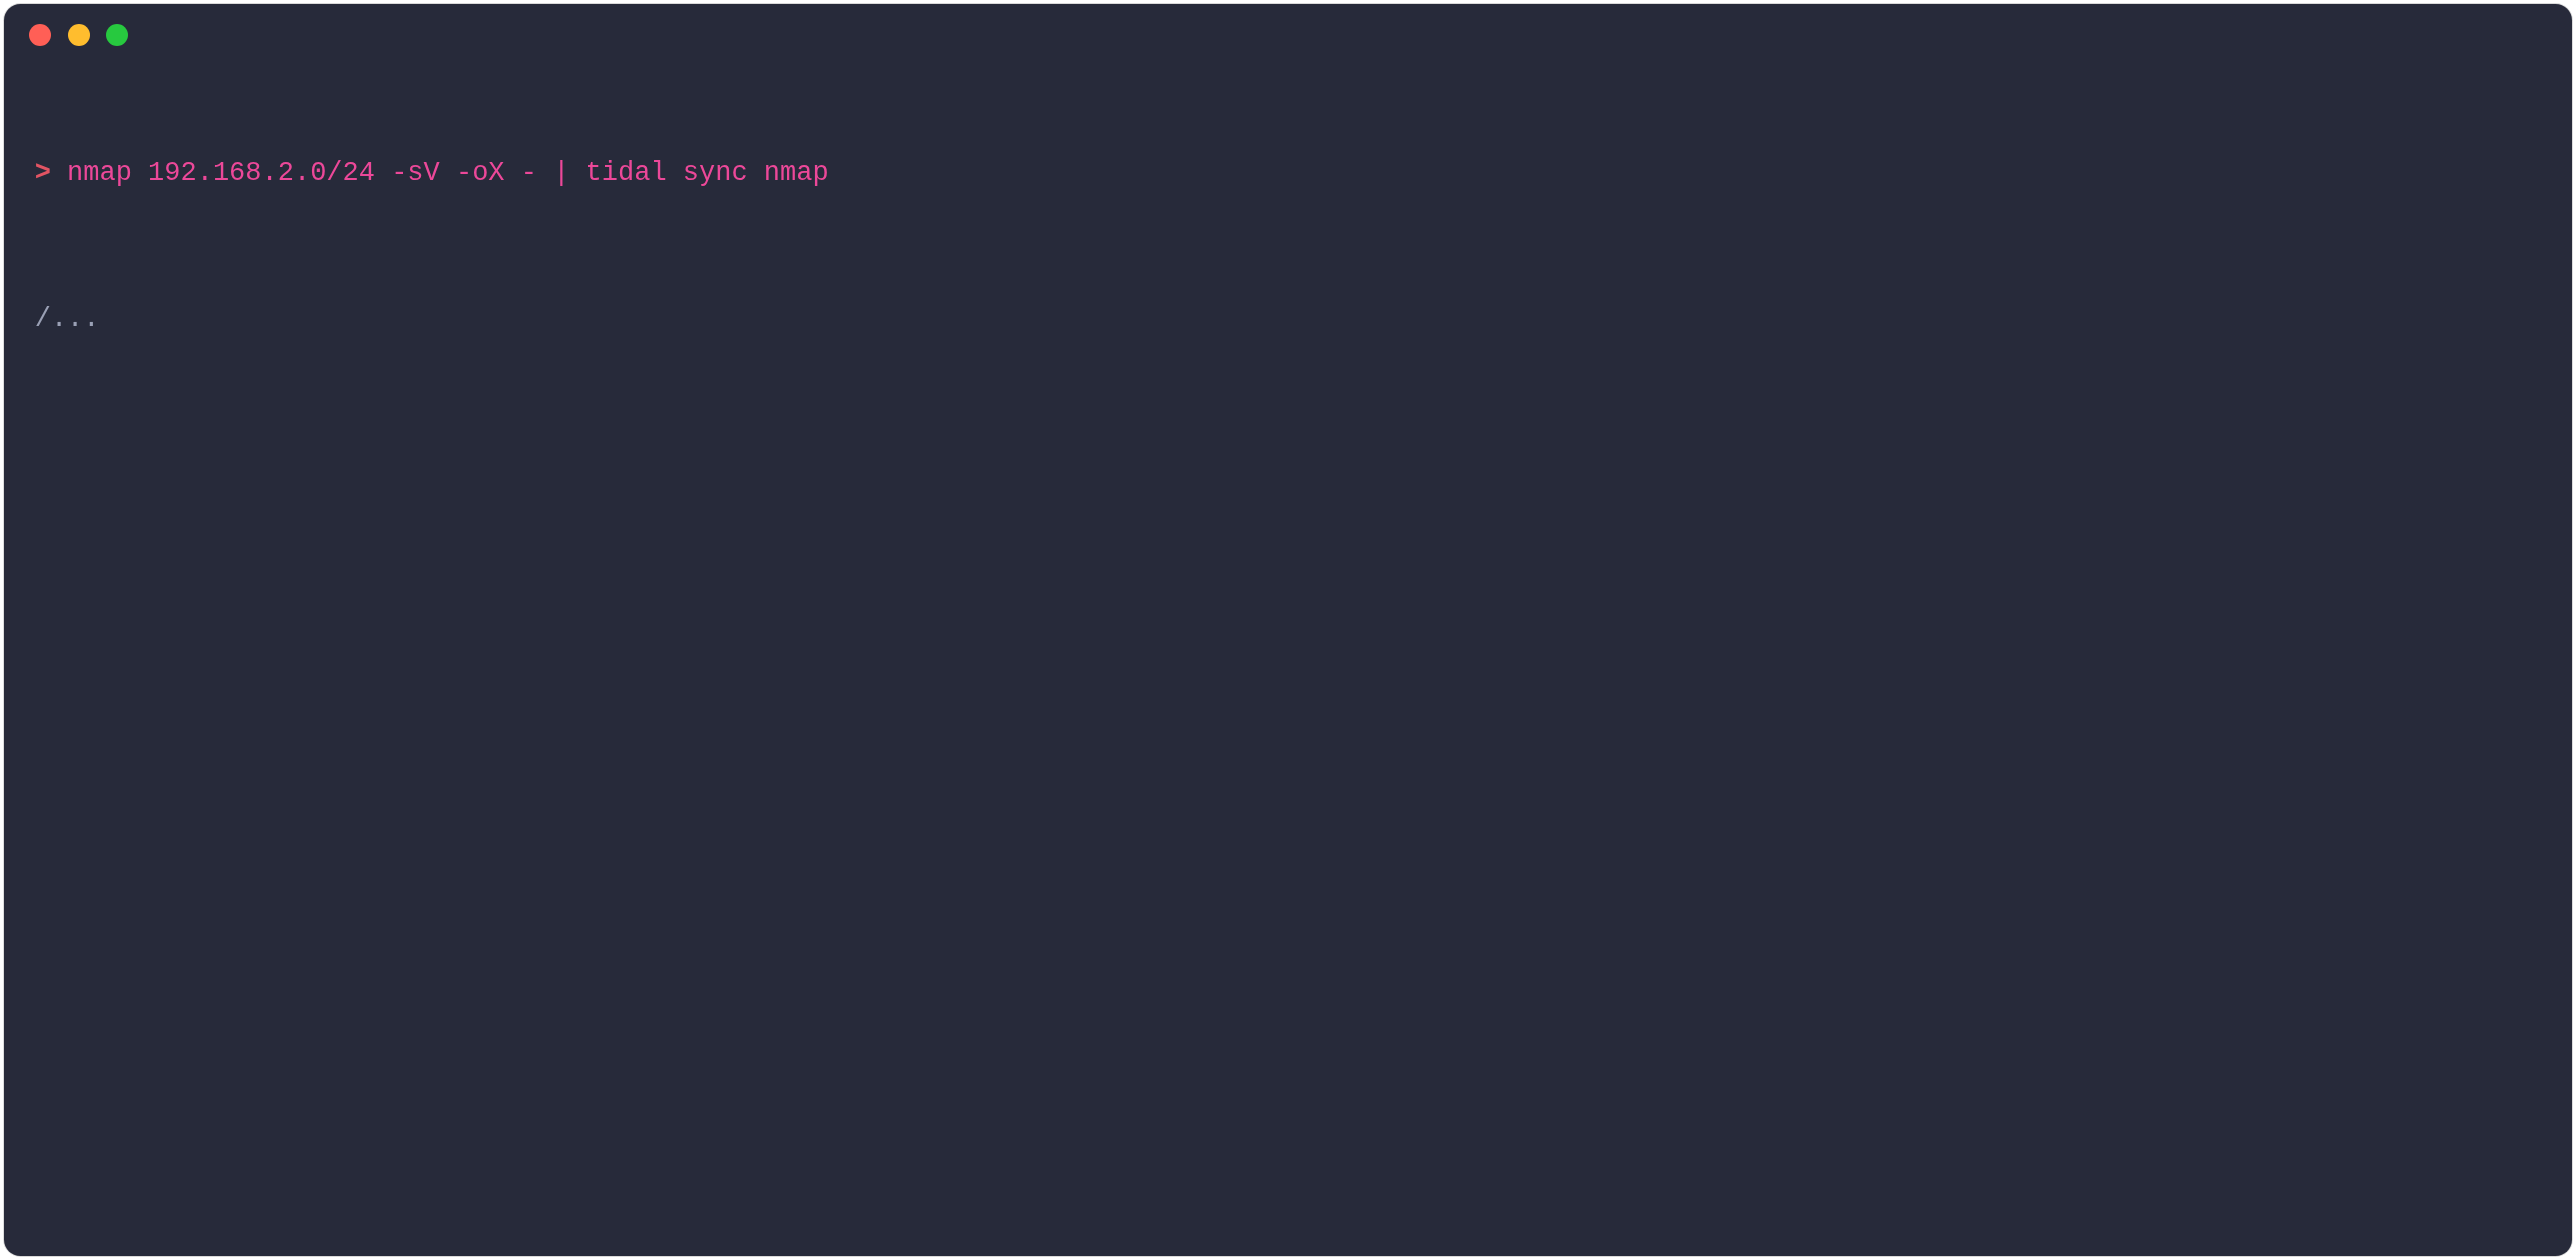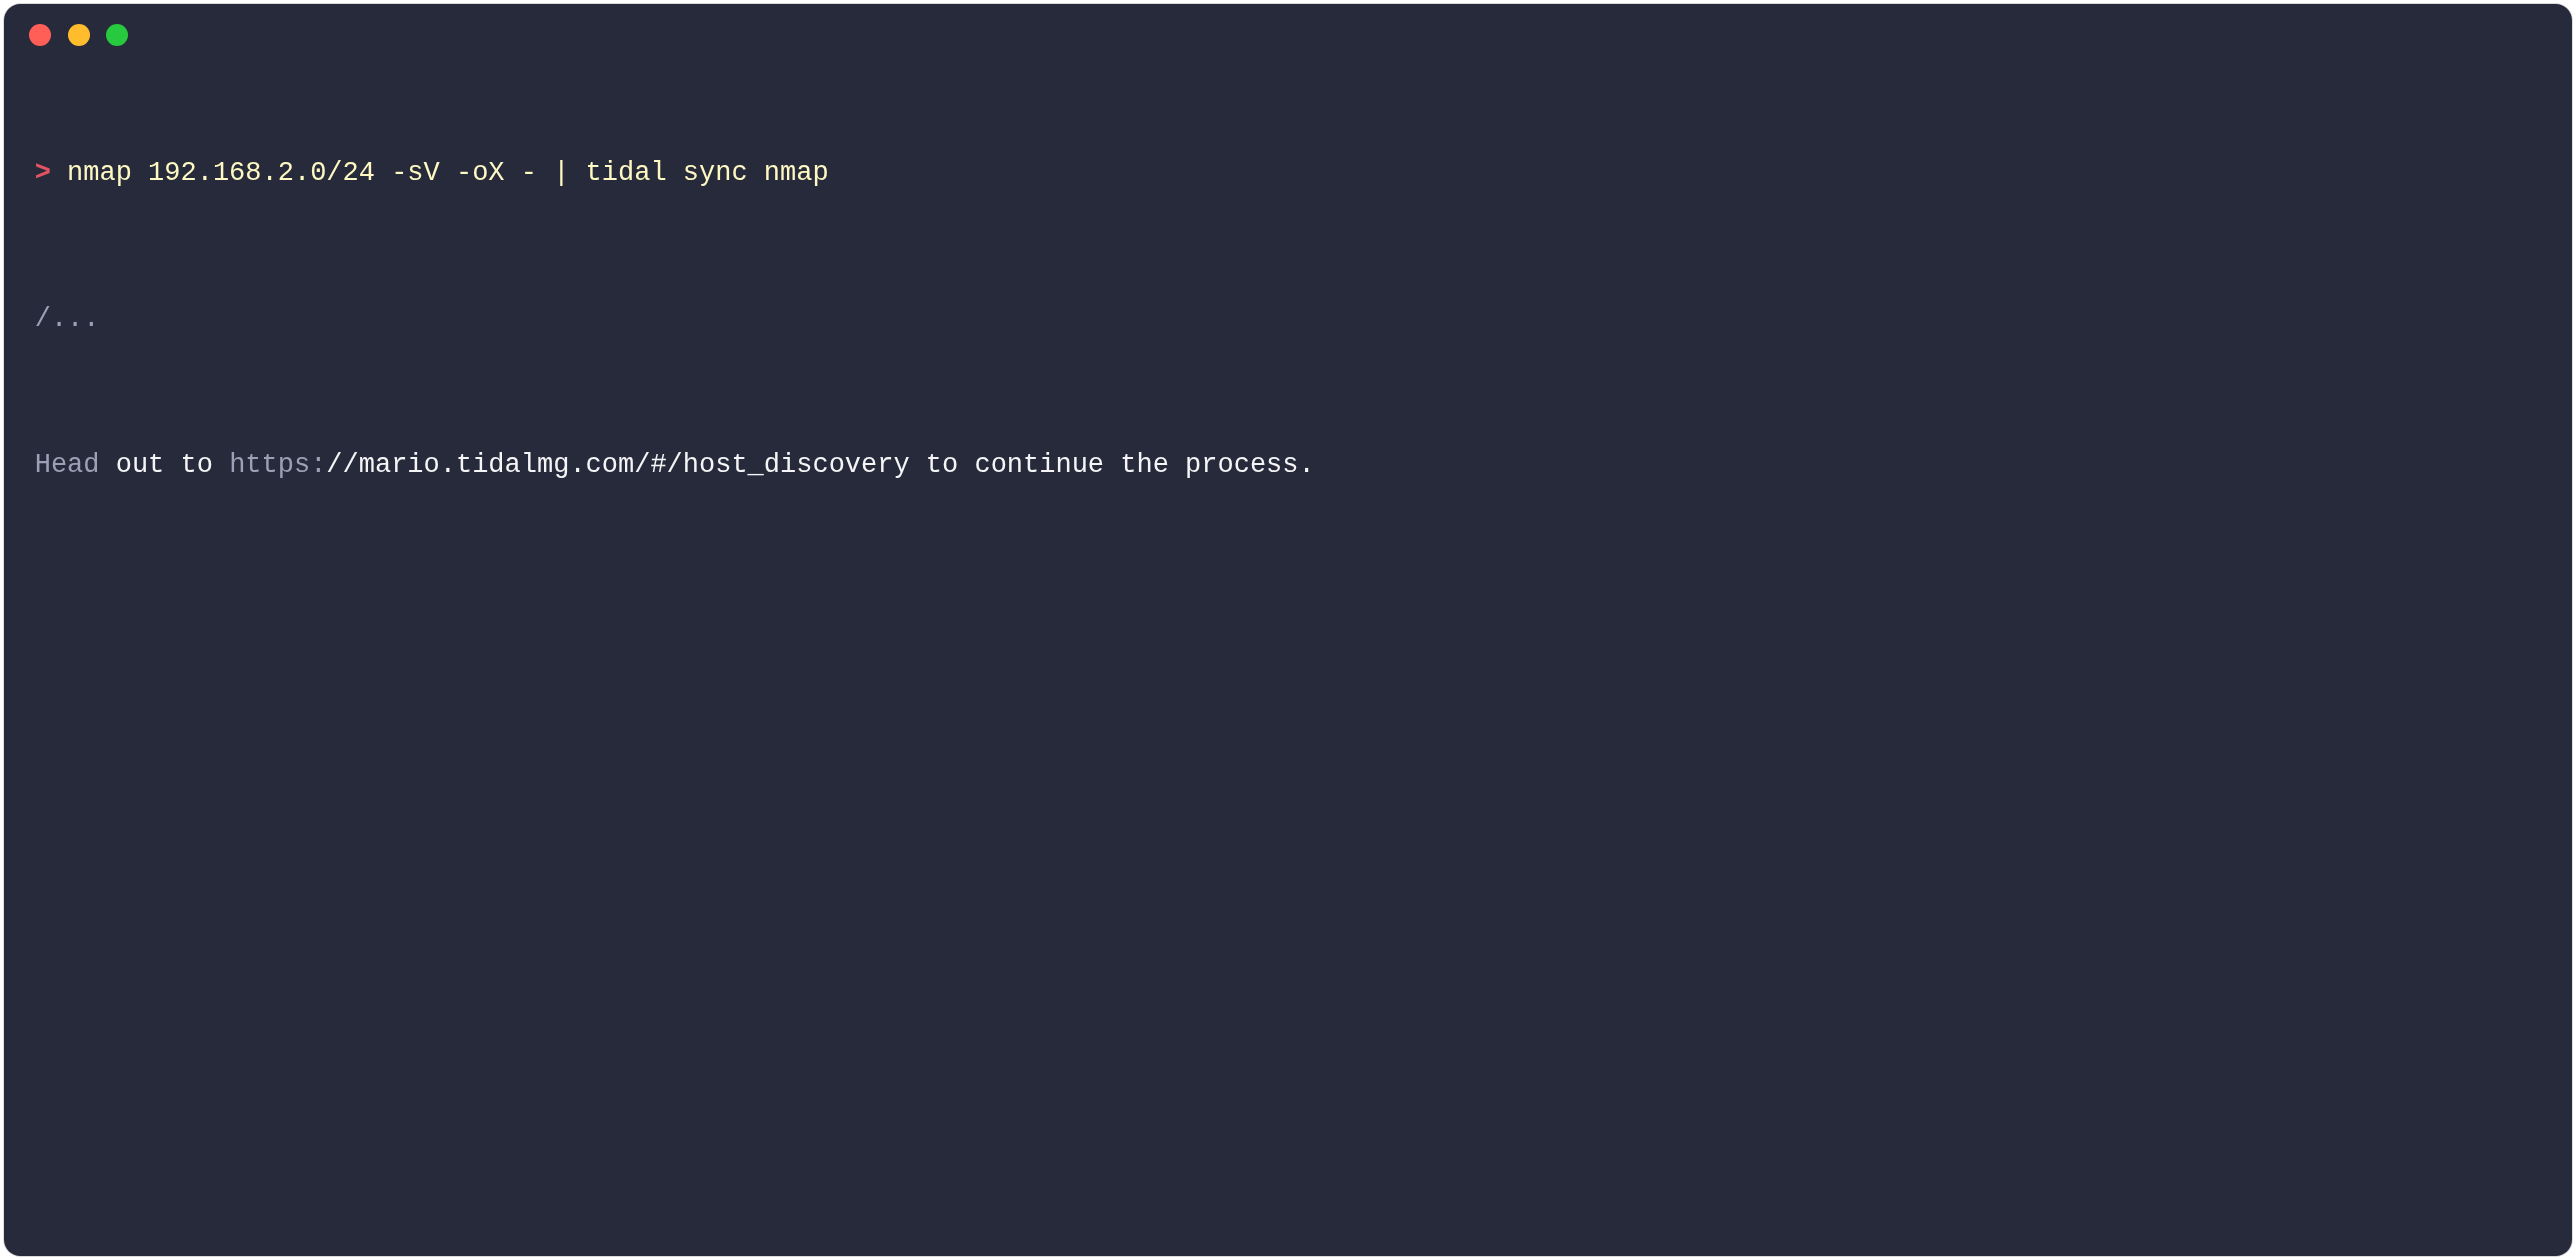--- a/index.html
+++ b/index.html
@@ -39,33 +39,32 @@
       padding: 27px 31px 37px 31px;
       color: #e6e6ea;
       font-size: 27px;
       line-height: 1.35;
       white-space: pre-wrap;
       word-break: break-word;
     }
     .line { margin-bottom: 37px; }
     .line:last-child { margin-bottom: 0; }
     .prompt-char { color: #e25463; font-weight: 600; }
-    .cmd-text    { color: #fef9c3; font-weight: 500; }
+    .cmd-text    { color: #ec4899; font-weight: 500; }
     .dim1 { color: #9aa0b5; }
     .url-scheme { color: #9aa0b5; }
     .bright { color: #f5f5f7; }
   </style>
 </head>
 <body>
 
 <div class="terminal-window">
   <div class="titlebar">
     <div class="traffic-light tl-close"></div>
     <div class="traffic-light tl-minimize"></div>
     <div class="traffic-light tl-zoom"></div>
   </div>
   <div class="terminal-body">
     <div class="line"><span class="prompt-char">&gt;</span> <span class="cmd-text">nmap 192.168.2.0/24 -sV -oX - | tidal sync nmap</span></div>
     <div class="line"><span class="dim1">/...</span></div>
-    <div class="line"><span class="dim1">Head</span><span class="bright"> out to </span><span class="url-scheme">https:</span><span class="bright">//mario.tidalmg.com/#/host_discovery</span><span class="bright"> to continue the process.</span></div>
   </div>
 </div>
 
 
 </body></html>

